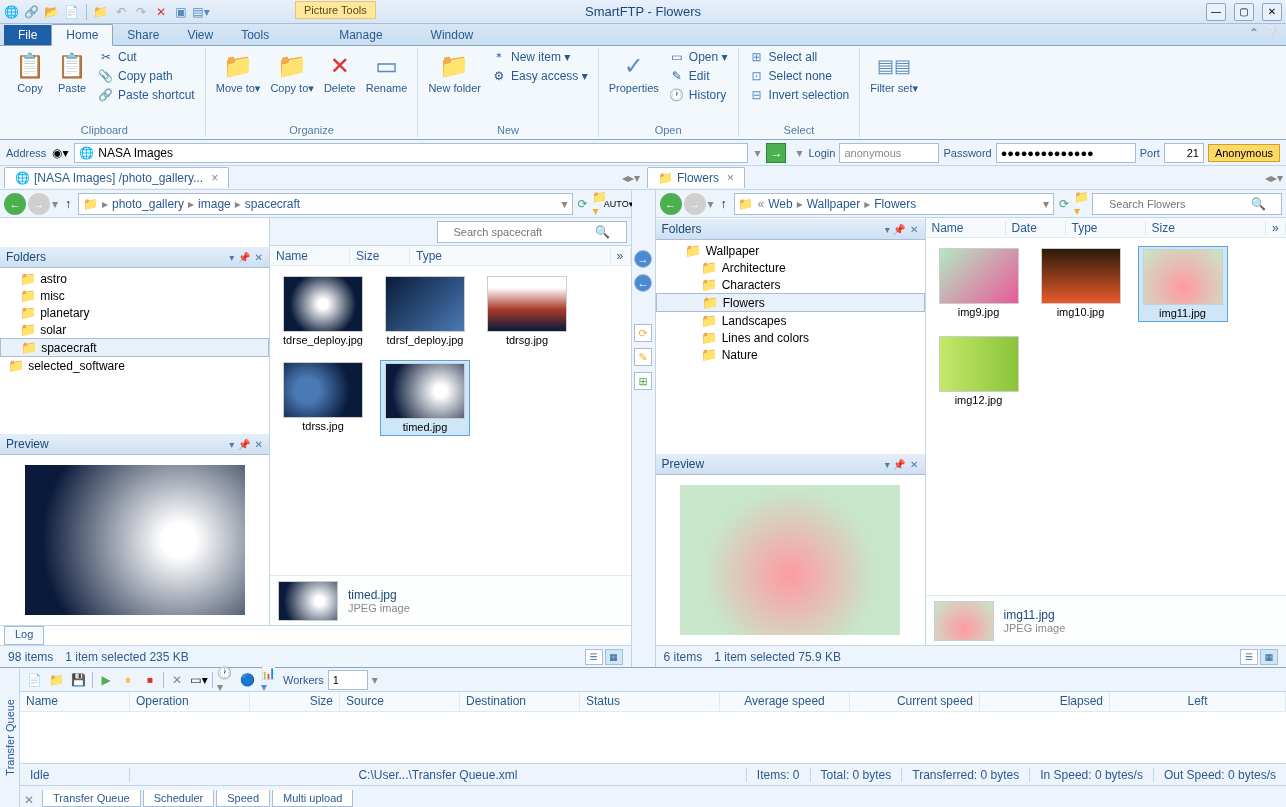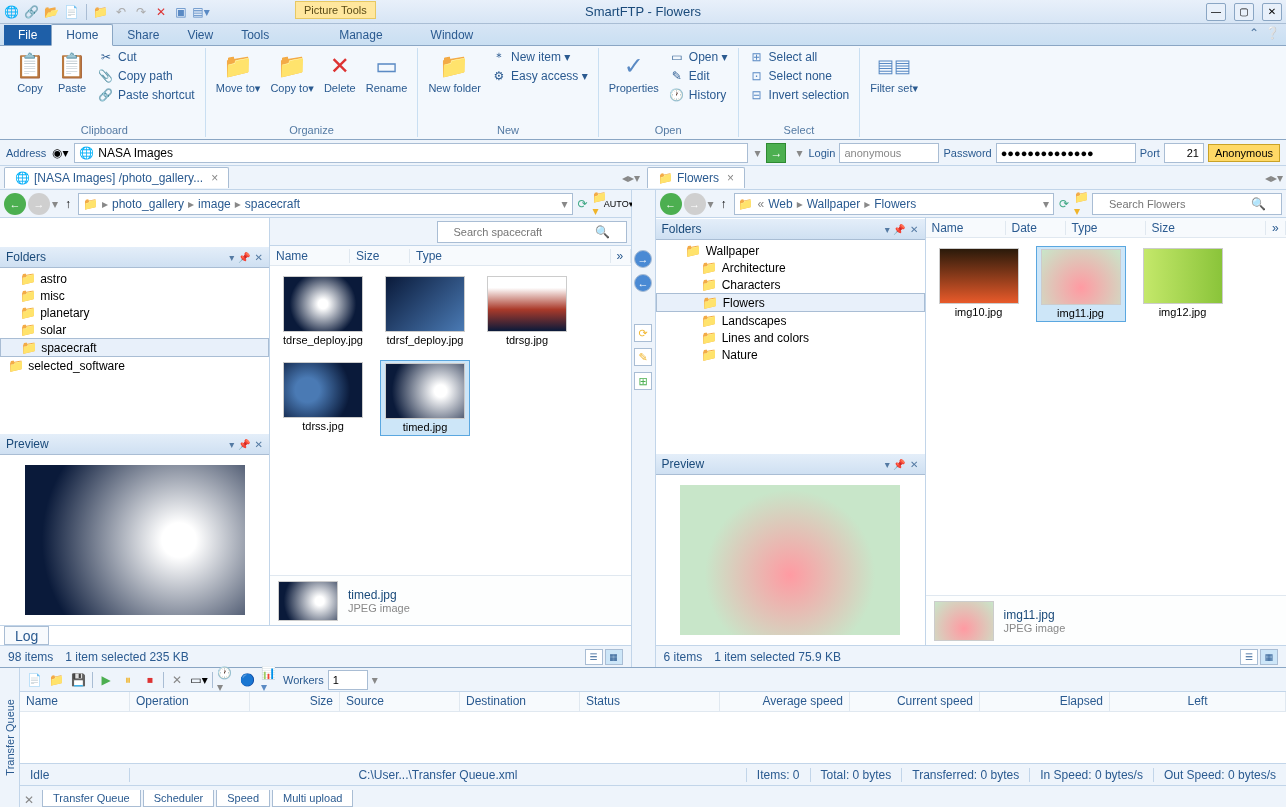--- a/index.html
+++ b/index.html
@@ -93,21 +93,21 @@
 .file-detail-sub { font-size: 11px; color: #888; }
 
 
 .status { height: 22px; background: #eef4fb; border-top: 1px solid #c2d5e9; display: flex; align-items: center; padding: 0 8px; font-size: 11px; color: #2a5a90; gap: 12px; }
 .status .spacer { flex: 1; }
 .view-icons { display: flex; gap: 2px; }
 .view-icon { width: 18px; height: 16px; border: 1px solid #a9bdd4; background: #fff; display: flex; align-items: center; justify-content: center; font-size: 9px; cursor: pointer; }
 
 
 .log-row { height: 20px; background: #fff; border-top: 1px solid #c2d5e9; display: flex; padding: 0 4px; }
-.log-tab { border: 1px solid #a9bdd4; padding: 1px 10px; font-size: 14px; color: #2a5a90; background: #f7fafd; }
+.log-tab { border: 1px solid #a9bdd4; padding: 1px 10px; font-size: 11px; color: #2a5a90; background: #f7fafd; }
 
 
 .tq { height: 140px; background: #fff; border-top: 1px solid #8aa6c4; display: flex; }
 .tq-side { width: 20px; background: #eef4fb; border-right: 1px solid #c2d5e9; display: flex; flex-direction: column; align-items: center; justify-content: center; }
 .tq-side-text { writing-mode: vertical-lr; font-size: 11px; color: #2a5a90; transform: rotate(180deg); }
 .tq-body { flex: 1; display: flex; flex-direction: column; }
 .tq-toolbar { height: 24px; background: #eef4fb; border-bottom: 1px solid #c2d5e9; display: flex; align-items: center; padding: 0 6px; gap: 4px; }
 .tq-btn { width: 18px; height: 18px; display: flex; align-items: center; justify-content: center; font-size: 12px; cursor: pointer; }
 .tq-hdr { height: 20px; background: #f7fafd; border-bottom: 1px solid #e0e8f0; display: flex; font-size: 11px; color: #2a5a90; }
 .tq-hdr .col { padding: 2px 6px; border-right: 1px solid #e0e8f0; }
@@ -551,20 +551,24 @@
       </div>
       <div class="file-area">
         <div class="file-hdr">
           <div class="col" style="width:80px">Name</div>
           <div class="col" style="width:60px">Date</div>
           <div class="col" style="width:80px">Type</div>
           <div class="col" style="flex:1">Size</div>
           <div class="col" style="width:20px">»</div>
         </div>
         <div class="thumbs">
+          <div class="thumb">
+              <div class="thumb-img flower3"></div>
+              <div class="thumb-label">img9.jpg</div>
+            </div>
           <div class="thumb">
               <div class="thumb-img flower4"></div>
               <div class="thumb-label">img10.jpg</div>
             </div>
           <div class="thumb sel">
               <div class="thumb-img flower5"></div>
               <div class="thumb-label">img11.jpg</div>
             </div>
           <div class="thumb">
               <div class="thumb-img flower6"></div>
@@ -616,21 +620,21 @@
       <input class="login-input" style="width: 40px;" value="1">
       <span style="color:#888">▾</span>
     </div>
     <div class="tq-hdr">
       <div class="col" style="width:110px">Name</div>
       <div class="col" style="width:120px">Operation</div>
       <div class="col" style="width:90px;text-align:right">Size</div>
       <div class="col" style="width:120px">Source</div>
       <div class="col" style="width:120px">Destination</div>
       <div class="col" style="width:140px">Status</div>
-      <div class="col" style="width:130px;text-align:right">Average speed</div>
+      <div class="col" style="width:130px;text-align:center">Average speed</div>
       <div class="col" style="width:130px;text-align:right">Current speed</div>
       <div class="col" style="width:130px;text-align:right">Elapsed</div>
       <div class="col" style="flex:1;text-align:center">Left</div>
     </div>
     <div class="tq-rows"></div>
     <div class="tq-status">
       <div class="cell" style="width:110px">Idle</div>
       <div class="cell" style="flex:1;text-align:center">C:\User...\Transfer Queue.xml</div>
       <div class="cell">Items: 0</div>
       <div class="cell">Total: 0 bytes</div>

